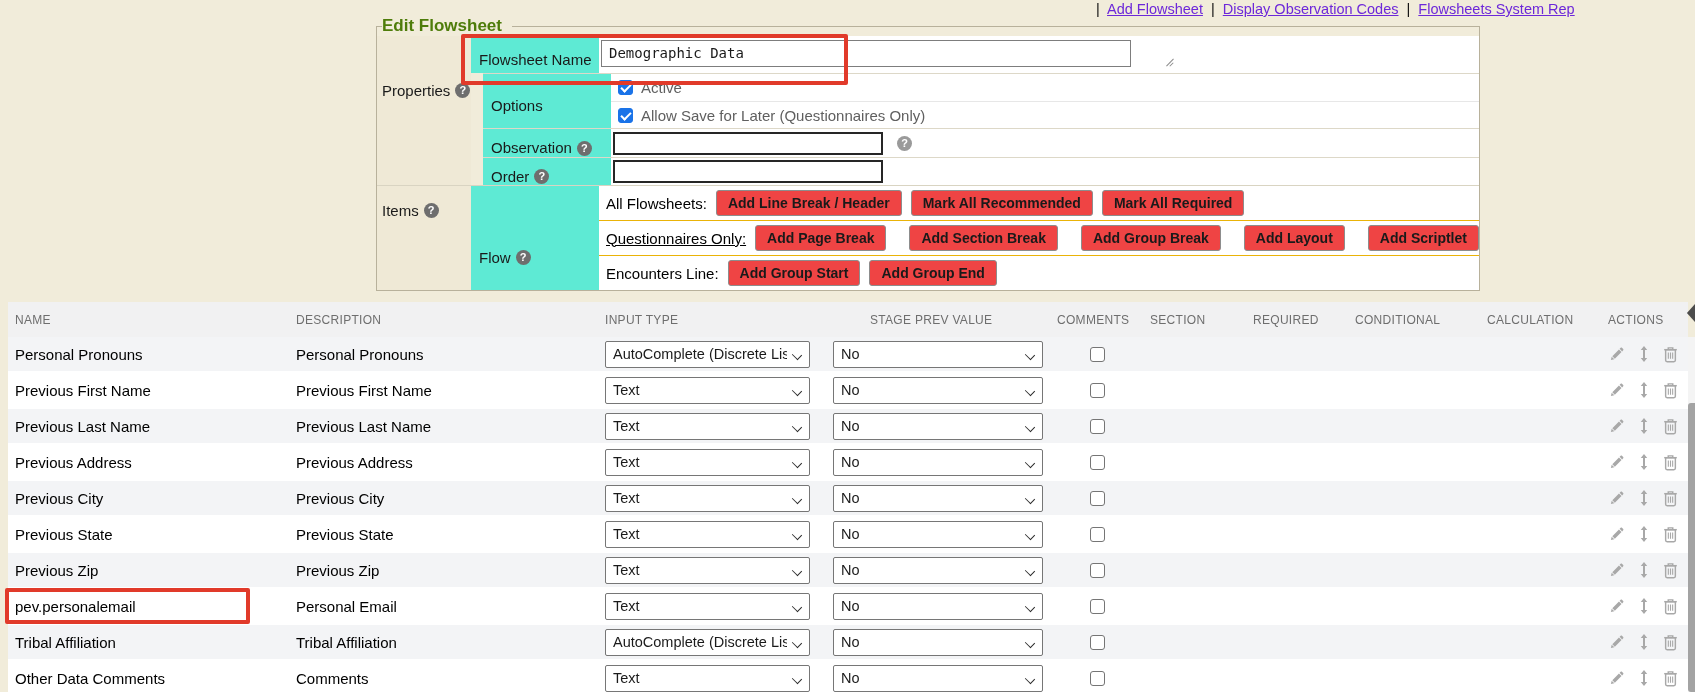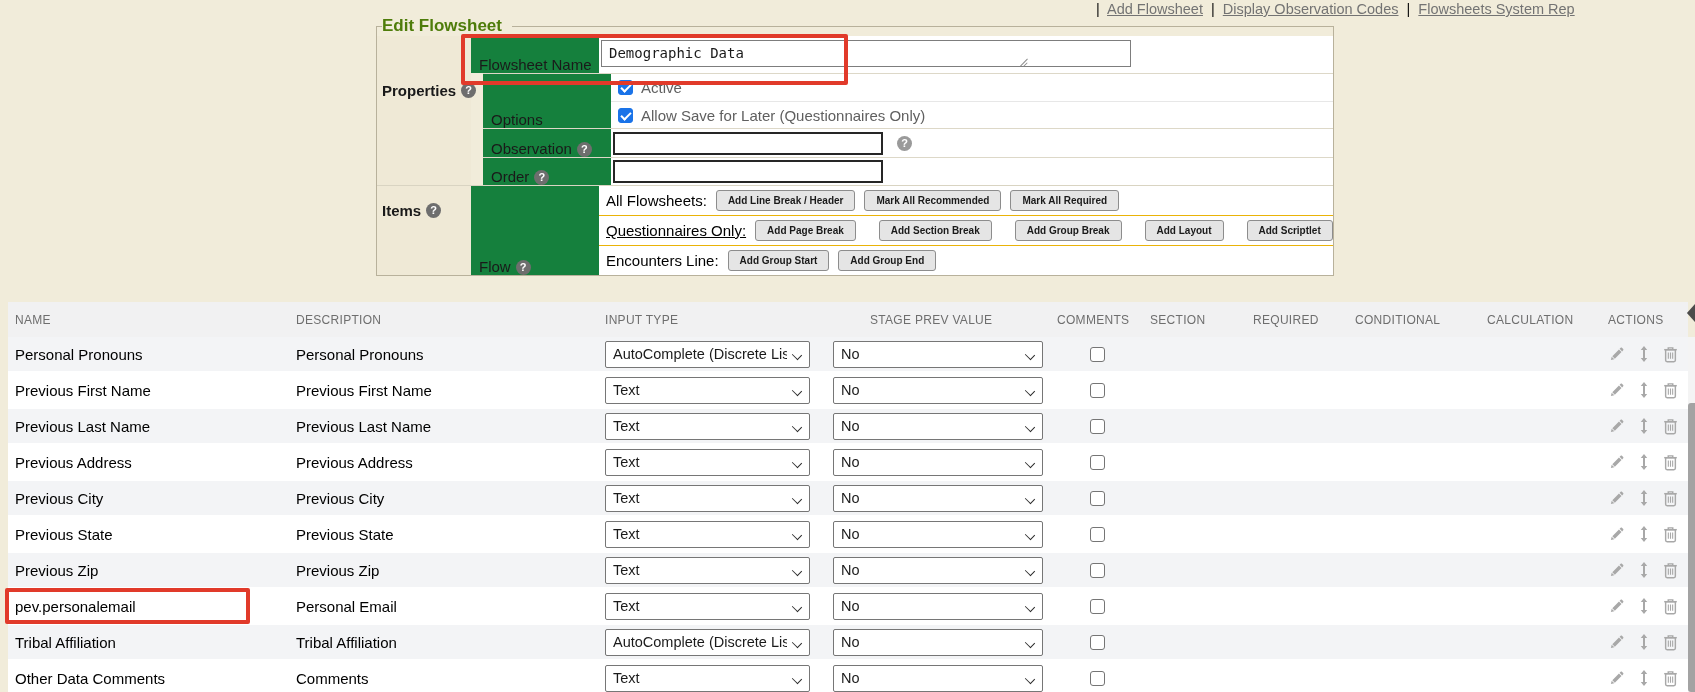--- a/index.html
+++ b/index.html
@@ -7,38 +7,38 @@
   body {
     position:relative; overflow:hidden;
     background:#f1ecda;
     font-family:"Liberation Sans", sans-serif;
     color:#1a1a1a;
   }
 
   
   .top-nav { position:absolute; top:1px; left:1092px; width:603px; white-space:nowrap;
              overflow:hidden; font-size:14.5px; }
-  .top-nav a { color:#737373; text-decoration:underline; cursor:pointer; }
+  .top-nav a { color:#6d28d9; text-decoration:underline; cursor:pointer; }
   .top-nav .sep { color:#0d0d0d; padding:0 4px; }
 
   
   .form-panel { position:absolute; left:376px; top:16px; width:837px; }
   fieldset { border:1px solid #b8b19b; }
   legend { color:#4e7c0a; font-weight:bold; font-size:17px; padding:0 10px 0 0; margin-left:5px; }
 
   .sec { display:flex; }
   .sec + .sec { border-top:1px solid #d9d4c2; }
-  .sec-label { width:94px; background:#efe9d6; font-weight:bold; font-size:15px;
+  .sec-label { width:94px; background:#efe9d6; font-weight:normal; font-size:15px;
                padding:46px 0 0 5px; display:flex; align-items:flex-start; gap:5px; }
   .sec.items .sec-label { padding-top:16px; }
   .sec-rows { flex:1; }
   .frow { display:flex; }
   .frow + .frow { border-top:1px solid #ddd8c8;margin-left:12px; }
-  .frow-label { width:128px; background:#15803d; font-size:15px; padding:9px 0 0 8px;
-                display:flex; align-items:flex-end; gap:5px; }
+  .frow-label { width:128px; background:#5eead4; font-size:15px; padding:9px 0 0 8px;
+                display:flex; align-items:center; gap:5px; }
   .frow-content { flex:1; background:#fff; position:relative; }
 
   .help-icon { display:inline-block; width:15px; height:15px; border-radius:50%;
                background:#6e6e6e; color:#fff; font-size:11px; font-weight:bold;
                text-align:center; line-height:15px; flex:none; margin-top:1px; }
   .help-icon::after { content:"?"; }
   .help-icon.light { background:#9a9a9a; }
 
   
   .frow.fs-name { height:37px; }
@@ -66,22 +66,22 @@
   .frow.small { height:29px; }
   .small .frow-content { display:flex; align-items:center; gap:14px; }
   .mini-area { position:relative; margin-left:2px; width:270px; height:23px;
                border:2px solid #262626; background:#fff; }
 
   
   .flow-line { display:flex; align-items:center; gap:9px; padding:4px 0 4px 7px; min-height:29px; }
   .flow-line + .flow-line { border-top:1px solid #eab308; }
   .flow-line-label { font-size:15px; color:#000000; white-space:nowrap; }
   .flow-line-label.underline { text-decoration:underline; }
-  .flow-btn { font-family:"Liberation Sans", sans-serif; font-weight:bold; font-size:10px;
-              color:#1a1a1a; background:#e5e5e5; border:1px solid #8d8d8d; border-radius:3px;
+  .flow-btn { font-family:"Liberation Sans", sans-serif; font-weight:bold; font-size:14px;
+              color:#1a1a1a; background:#ef4444; border:1px solid #8d8d8d; border-radius:3px;
               padding:4px 11px; cursor:pointer; white-space:nowrap; }
 
   
   .table { position:absolute; left:8px; top:302px; width:1680px; height:390px; overflow:hidden; }
   .tgrid { display:grid; grid-template-columns:288px 309px 228px 224px 93px 103px 102px 132px 121px 80px; }
   .thead { background:#f1f1f2; height:35px; align-items:center;
            color:#6e6e6e; font-size:12px; letter-spacing:.3px; }
   .thead .hcell.pad { padding-left:7px; }
   .thead .hcell.indent { padding-left:37px; }
   .trow { height:36px; border-bottom:2px solid #fff; align-items:center; background:#fff; }

